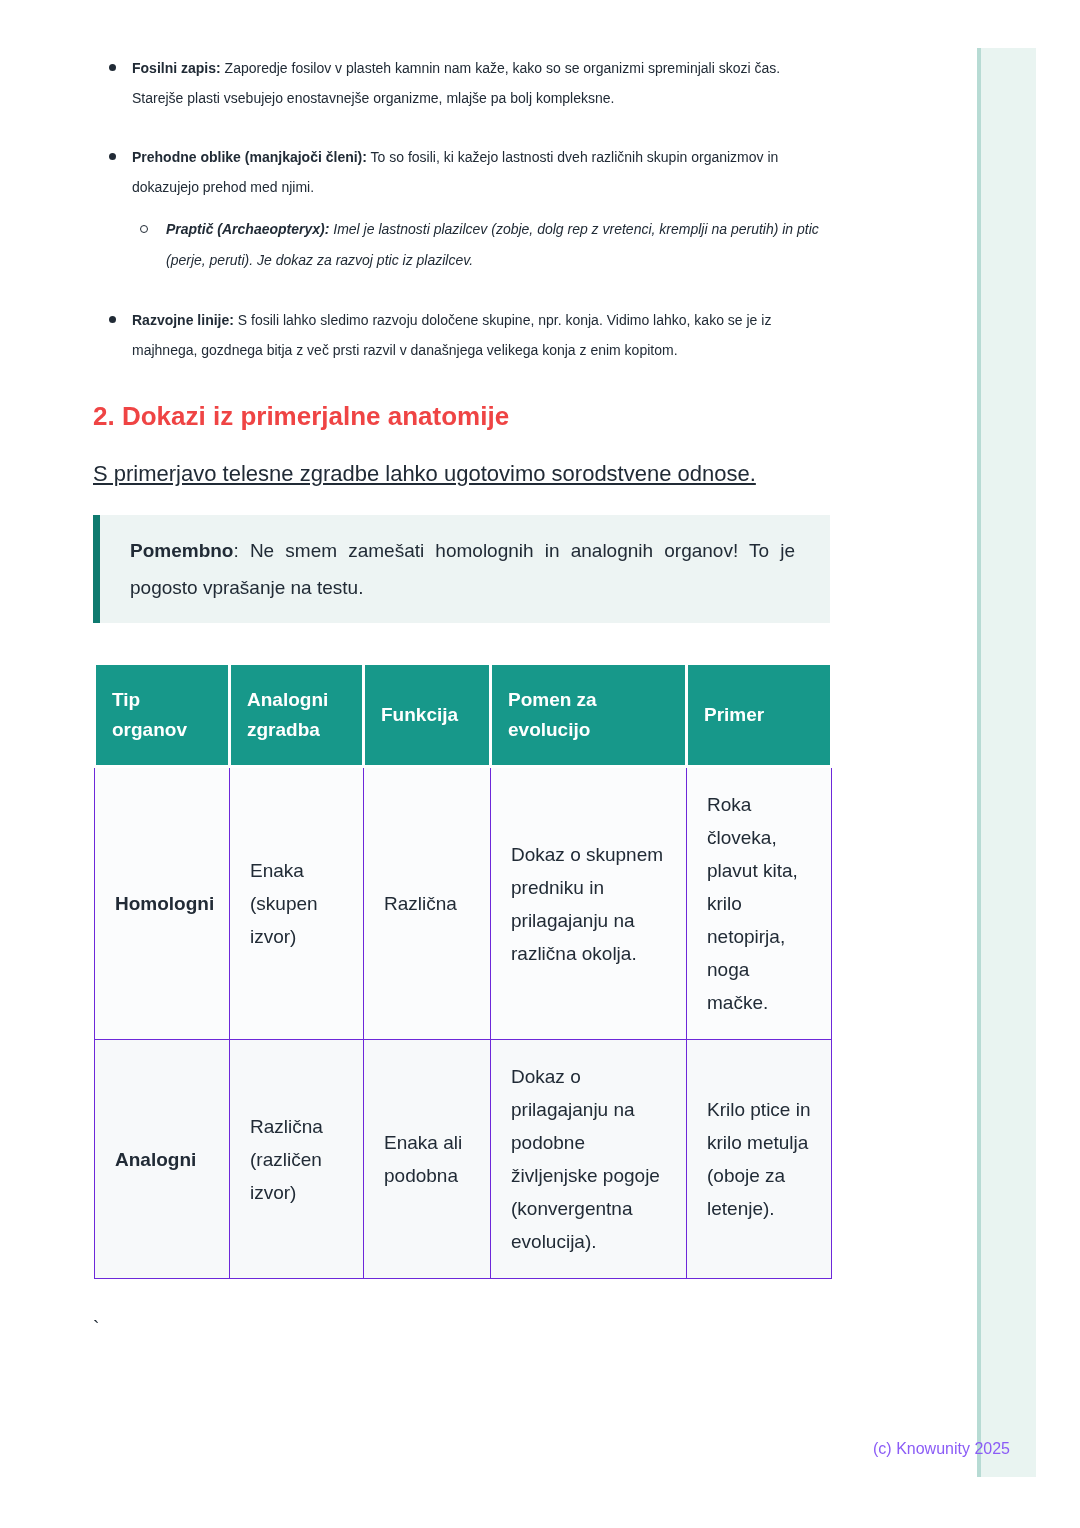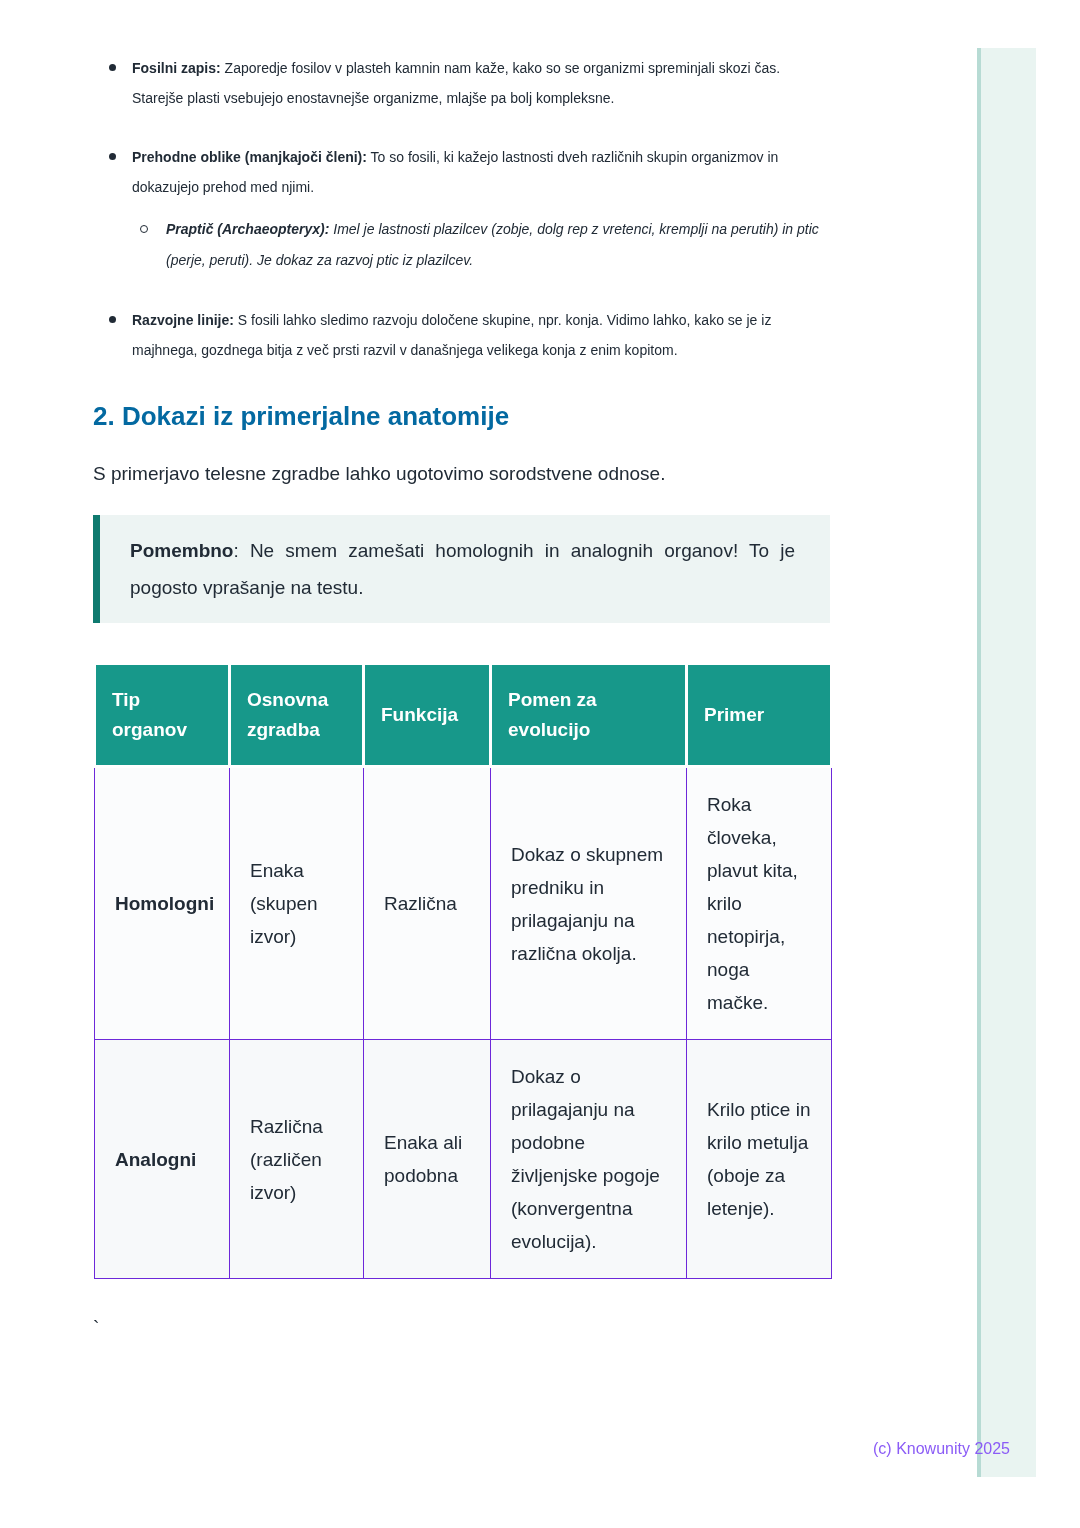--- a/index.html
+++ b/index.html
@@ -62,26 +62,27 @@
     border: 1.5px solid #212b36;
     border-radius: 50%;
     background: transparent;
   }
   .b { font-weight: 700; }
   h2.section-heading {
     margin: 34px 0 0 0;
     font-size: 26px;
     line-height: 34px;
     font-weight: 700;
-    color: #0369a1;
+    color: #ef4444;
   }
   p.intro {
     margin: 26px 0 0 0;
-    font-size: 19px;
+    font-size: 22px;
     line-height: 30px;
+    text-decoration: underline;
   }
   .callout {
     margin-top: 26px;
     box-sizing: border-box;
     width: 737px;
     background: #edf4f3;
     border-left: 7px solid #0f7a6f;
     border-radius: 0;
     padding: 17px 35px 17px 30px;
     font-size: 19px;
@@ -170,21 +171,21 @@
       <colgroup>
         <col style="width:135px">
         <col style="width:134px">
         <col style="width:127px">
         <col style="width:196px">
         <col style="width:145px">
       </colgroup>
       <thead>
         <tr>
           <th>Tip organov</th>
-          <th>Osnovna zgradba</th>
+          <th>Analogni zgradba</th>
           <th>Funkcija</th>
           <th>Pomen za evolucijo</th>
           <th>Primer</th>
         </tr>
       </thead>
       <tbody>
         <tr>
           <td class="rowhead">Homologni</td>
           <td>Enaka (skupen izvor)</td>
           <td>Različna</td>

